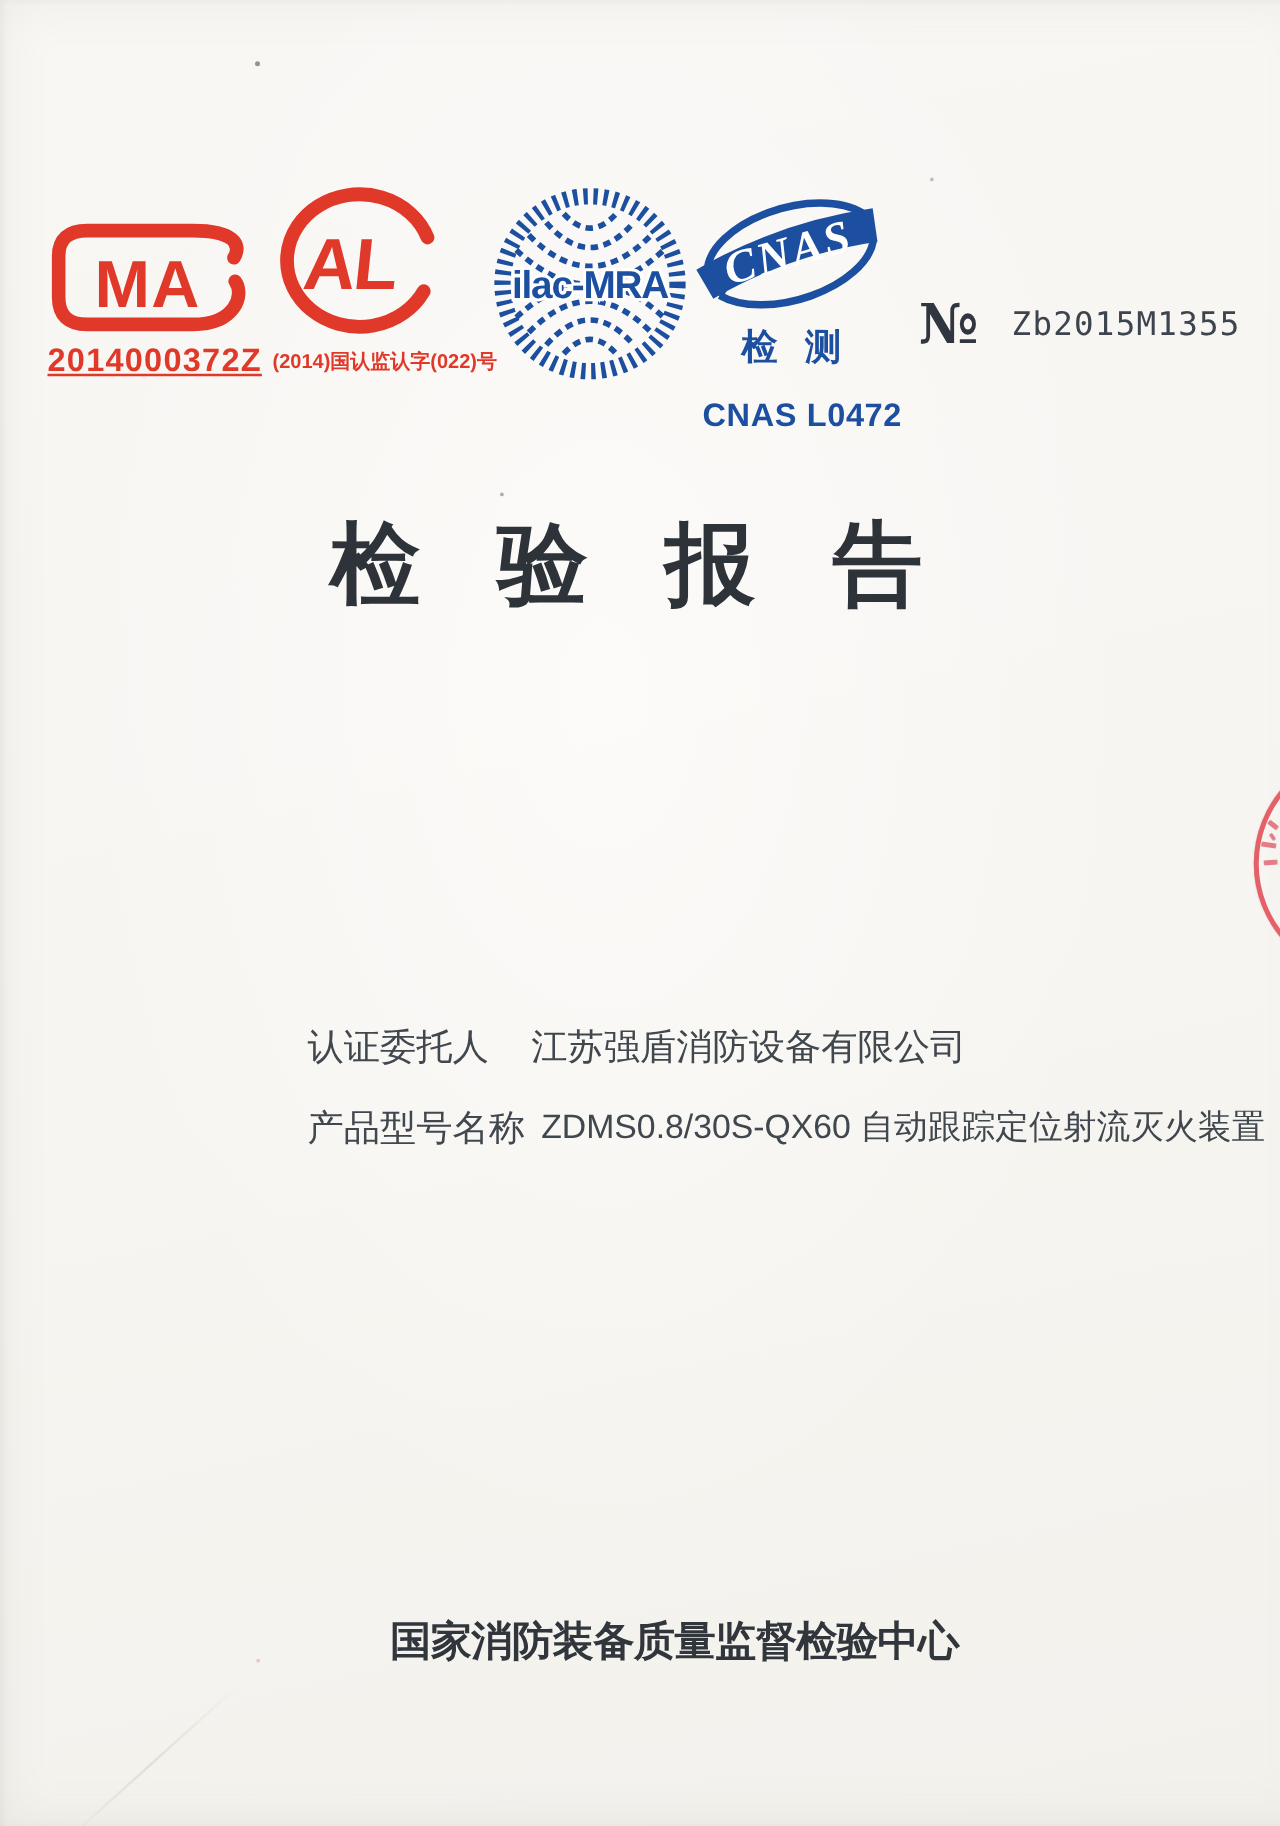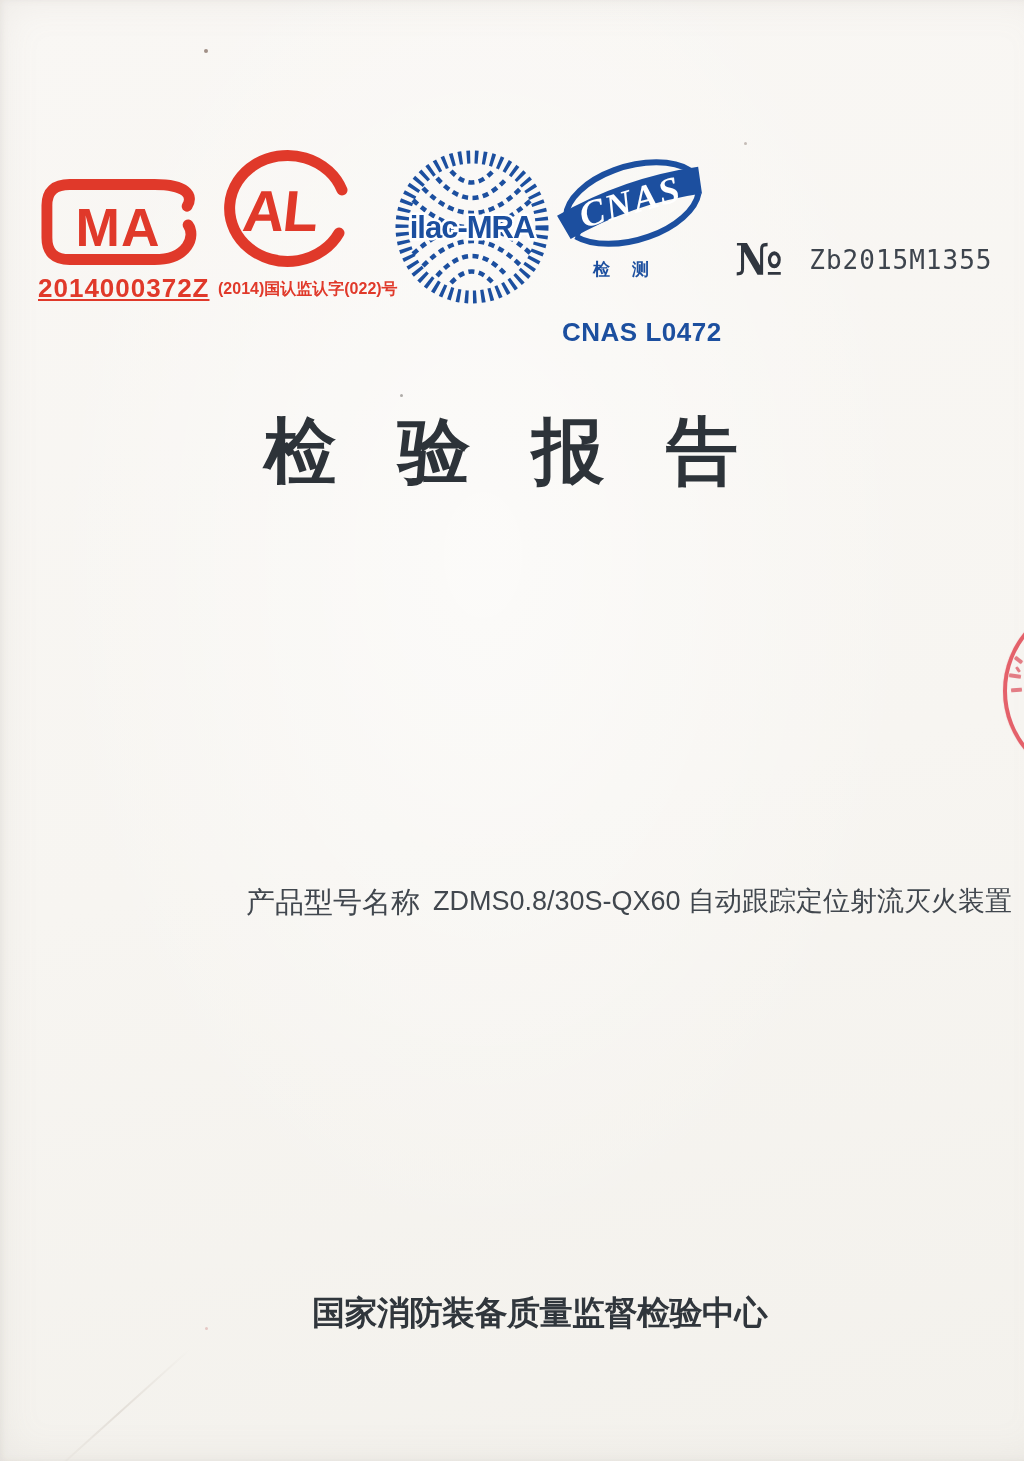--- a/index.html
+++ b/index.html
@@ -16,21 +16,21 @@
     padding-left:26px;
   }
   .abs{position:absolute;}
   
   .cma-svg{left:40px;top:176px;width:158px;height:92px;}
   .cma-number{left:38px;top:273px;font-size:26px;font-weight:bold;color:#e0392a;letter-spacing:1px;text-decoration:underline;}
   .cma-note{left:218px;top:279px;font-size:16px;font-weight:bold;color:#e0392a;letter-spacing:0px;}
   .cal-svg{left:221px;top:148px;width:134px;height:122px;}
   .ilac-svg{left:394px;top:149px;width:156px;height:156px;}
   .cnas-svg{left:547px;top:146px;width:168px;height:122px;}
-  .cnas-cat{left:593px;top:258px;width:90px;font-size:17px;font-weight:bold;color:#1c4f9f;letter-spacing:22px;white-space:nowrap;}
+  .cnas-cat{left:593px;top:258px;width:90px;font-size:29px;font-weight:bold;color:#1c4f9f;letter-spacing:22px;white-space:nowrap;}
   .cnas-no{left:562px;top:281px;font-size:26px;font-weight:bold;color:#1c4f9f;letter-spacing:0.5px;margin-top:36px;}
   .report-no{left:735px;top:234px;white-space:nowrap;}
   .no-symbol{font-family:"DejaVu Serif","Liberation Serif",serif;font-size:44px;font-weight:bold;color:#30363f;}
   .no-value{font-family:"DejaVu Sans Mono","Liberation Mono",monospace;font-size:26px;color:#3d444d;letter-spacing:1px;margin-left:22px;vertical-align:6px;}
   
   .title{left:264px;top:404px;font-size:72px;font-weight:bold;color:#2d3339;letter-spacing:62px;white-space:nowrap;}
   
   .stamp-clip{left:1000px;top:622px;width:24px;height:132px;overflow:hidden;}
   .stamp-ring{position:absolute;left:3px;top:-23px;width:176px;height:176px;border-radius:50%;
     border:4px solid rgba(224,70,82,.85);box-shadow:0 0 1px rgba(224,70,82,.5);}
@@ -116,20 +116,23 @@
   <div class="abs title">检验报告</div>
 
   <div class="abs stamp-clip">
     <div class="stamp-ring"></div>
     <div class="seal-glyph g1"></div>
     <div class="seal-glyph g2"></div>
     <div class="seal-glyph g3"></div>
     <div class="seal-glyph g4"></div>
   </div>
 
+  <div class="abs field-row row1">
+    <span class="f-label">认证委托人</span><span class="f-value">江苏强盾消防设备有限公司</span>
+  </div>
   <div class="abs field-row row2">
     <span class="f-label">产品型号名称</span><span class="f-value">ZDMS0.8/30S-QX60 自动跟踪定位射流灭火装置</span>
   </div>
 
   <div class="abs footer">国家消防装备质量监督检验中心</div>
 
   <div class="speck s1"></div>
   <div class="speck s2"></div>
   <div class="speck s3"></div>
   <div class="speck s4"></div>

